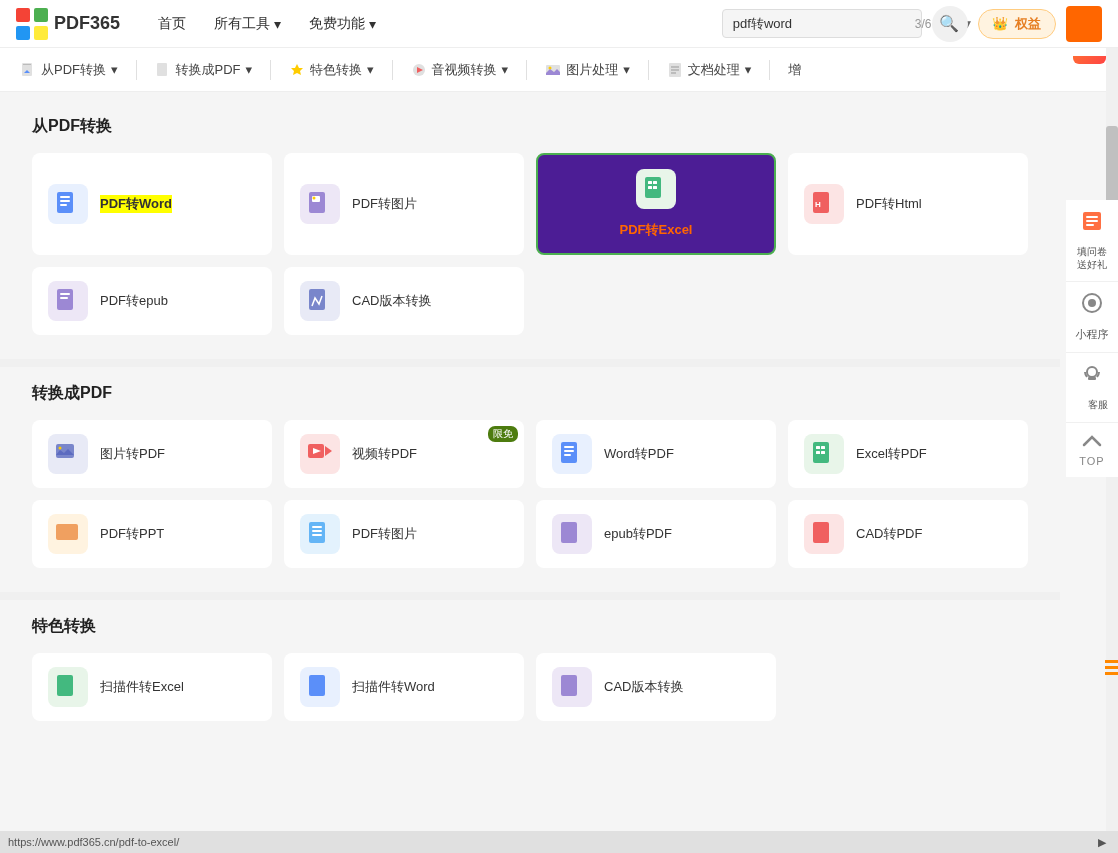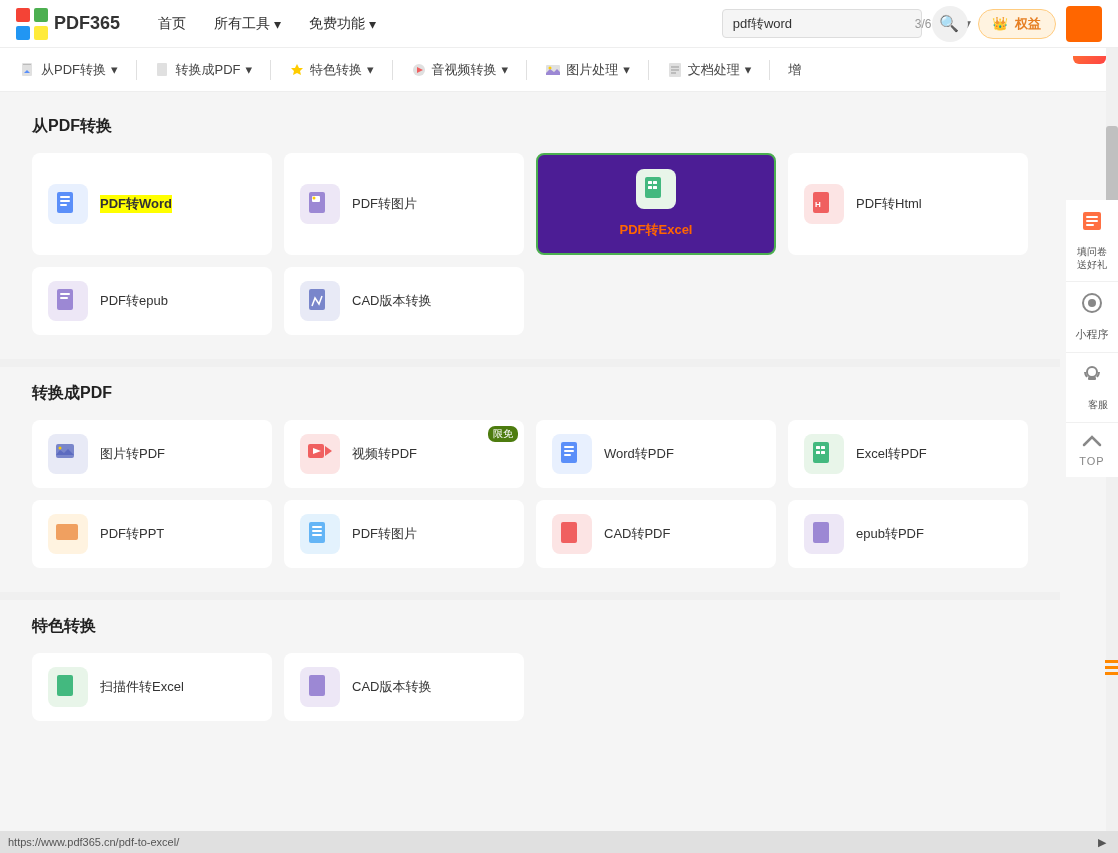--- a/index.html
+++ b/index.html
@@ -594,35 +594,35 @@
               <rect x="2" y="1" width="16" height="21" rx="2" fill="#64b5f6"></rect>
               <rect x="5" y="5" width="10" height="2" rx="1" fill="#fff"></rect>
               <rect x="5" y="9" width="10" height="2" rx="1" fill="#fff"></rect>
               <rect x="5" y="13" width="10" height="2" rx="1" fill="#fff"></rect>
             </svg>
         </div>
         <span class="tool-name">PDF转图片</span>
       </div>
 
       <div class="tool-card">
+        <div class="tool-icon" style="background:#ede7f6;">
+          <svg width="26" height="26" viewBox="0 0 26 26">
+              <rect x="2" y="1" width="16" height="21" rx="2" fill="#9c88d4"></rect>
+            </svg>
+        </div>
+        <span class="tool-name">epub转PDF</span>
+      </div>
+
+      <div class="tool-card">
         <div class="tool-icon" style="background:#fce4e4;">
           <svg width="26" height="26" viewBox="0 0 26 26">
               <rect x="2" y="1" width="16" height="21" rx="2" fill="#f06060"></rect>
             </svg>
         </div>
         <span class="tool-name">CAD转PDF</span>
-      </div>
-
-      <div class="tool-card">
-        <div class="tool-icon" style="background:#ede7f6;">
-          <svg width="26" height="26" viewBox="0 0 26 26">
-              <rect x="2" y="1" width="16" height="21" rx="2" fill="#9c88d4"></rect>
-            </svg>
-        </div>
-        <span class="tool-name">epub转PDF</span>
       </div>
     </div>
   </div>
 
   <div class="section-separator"></div>
   <div style="height:16px"></div>
 
   <div class="section">
     <div class="section-title">特色转换</div>
     <div class="tools-grid">
@@ -630,20 +630,28 @@
 
       <div class="tool-card">
         <div class="tool-icon" style="background:#e8f5e9;">
           <svg width="26" height="26" viewBox="0 0 26 26">
               <rect x="2" y="1" width="16" height="21" rx="2" fill="#43b97f"></rect>
             </svg>
         </div>
         <span class="tool-name">扫描件转Excel</span>
       </div>
 
+      <div class="tool-card">
+        <div class="tool-icon" style="background:#e8f0fe;">
+          <svg width="26" height="26" viewBox="0 0 26 26">
+              <rect x="2" y="1" width="16" height="21" rx="2" fill="#5b8ff9"></rect>
+            </svg>
+        </div>
+        <span class="tool-name">扫描件转Word</span>
+      </div>
 
       <div class="tool-card">
         <div class="tool-icon" style="background:#ede7f6;">
           <svg width="26" height="26" viewBox="0 0 26 26">
               <rect x="2" y="1" width="16" height="21" rx="2" fill="#9c88d4"></rect>
             </svg>
         </div>
         <span class="tool-name">CAD版本转换</span>
       </div>
     </div>

